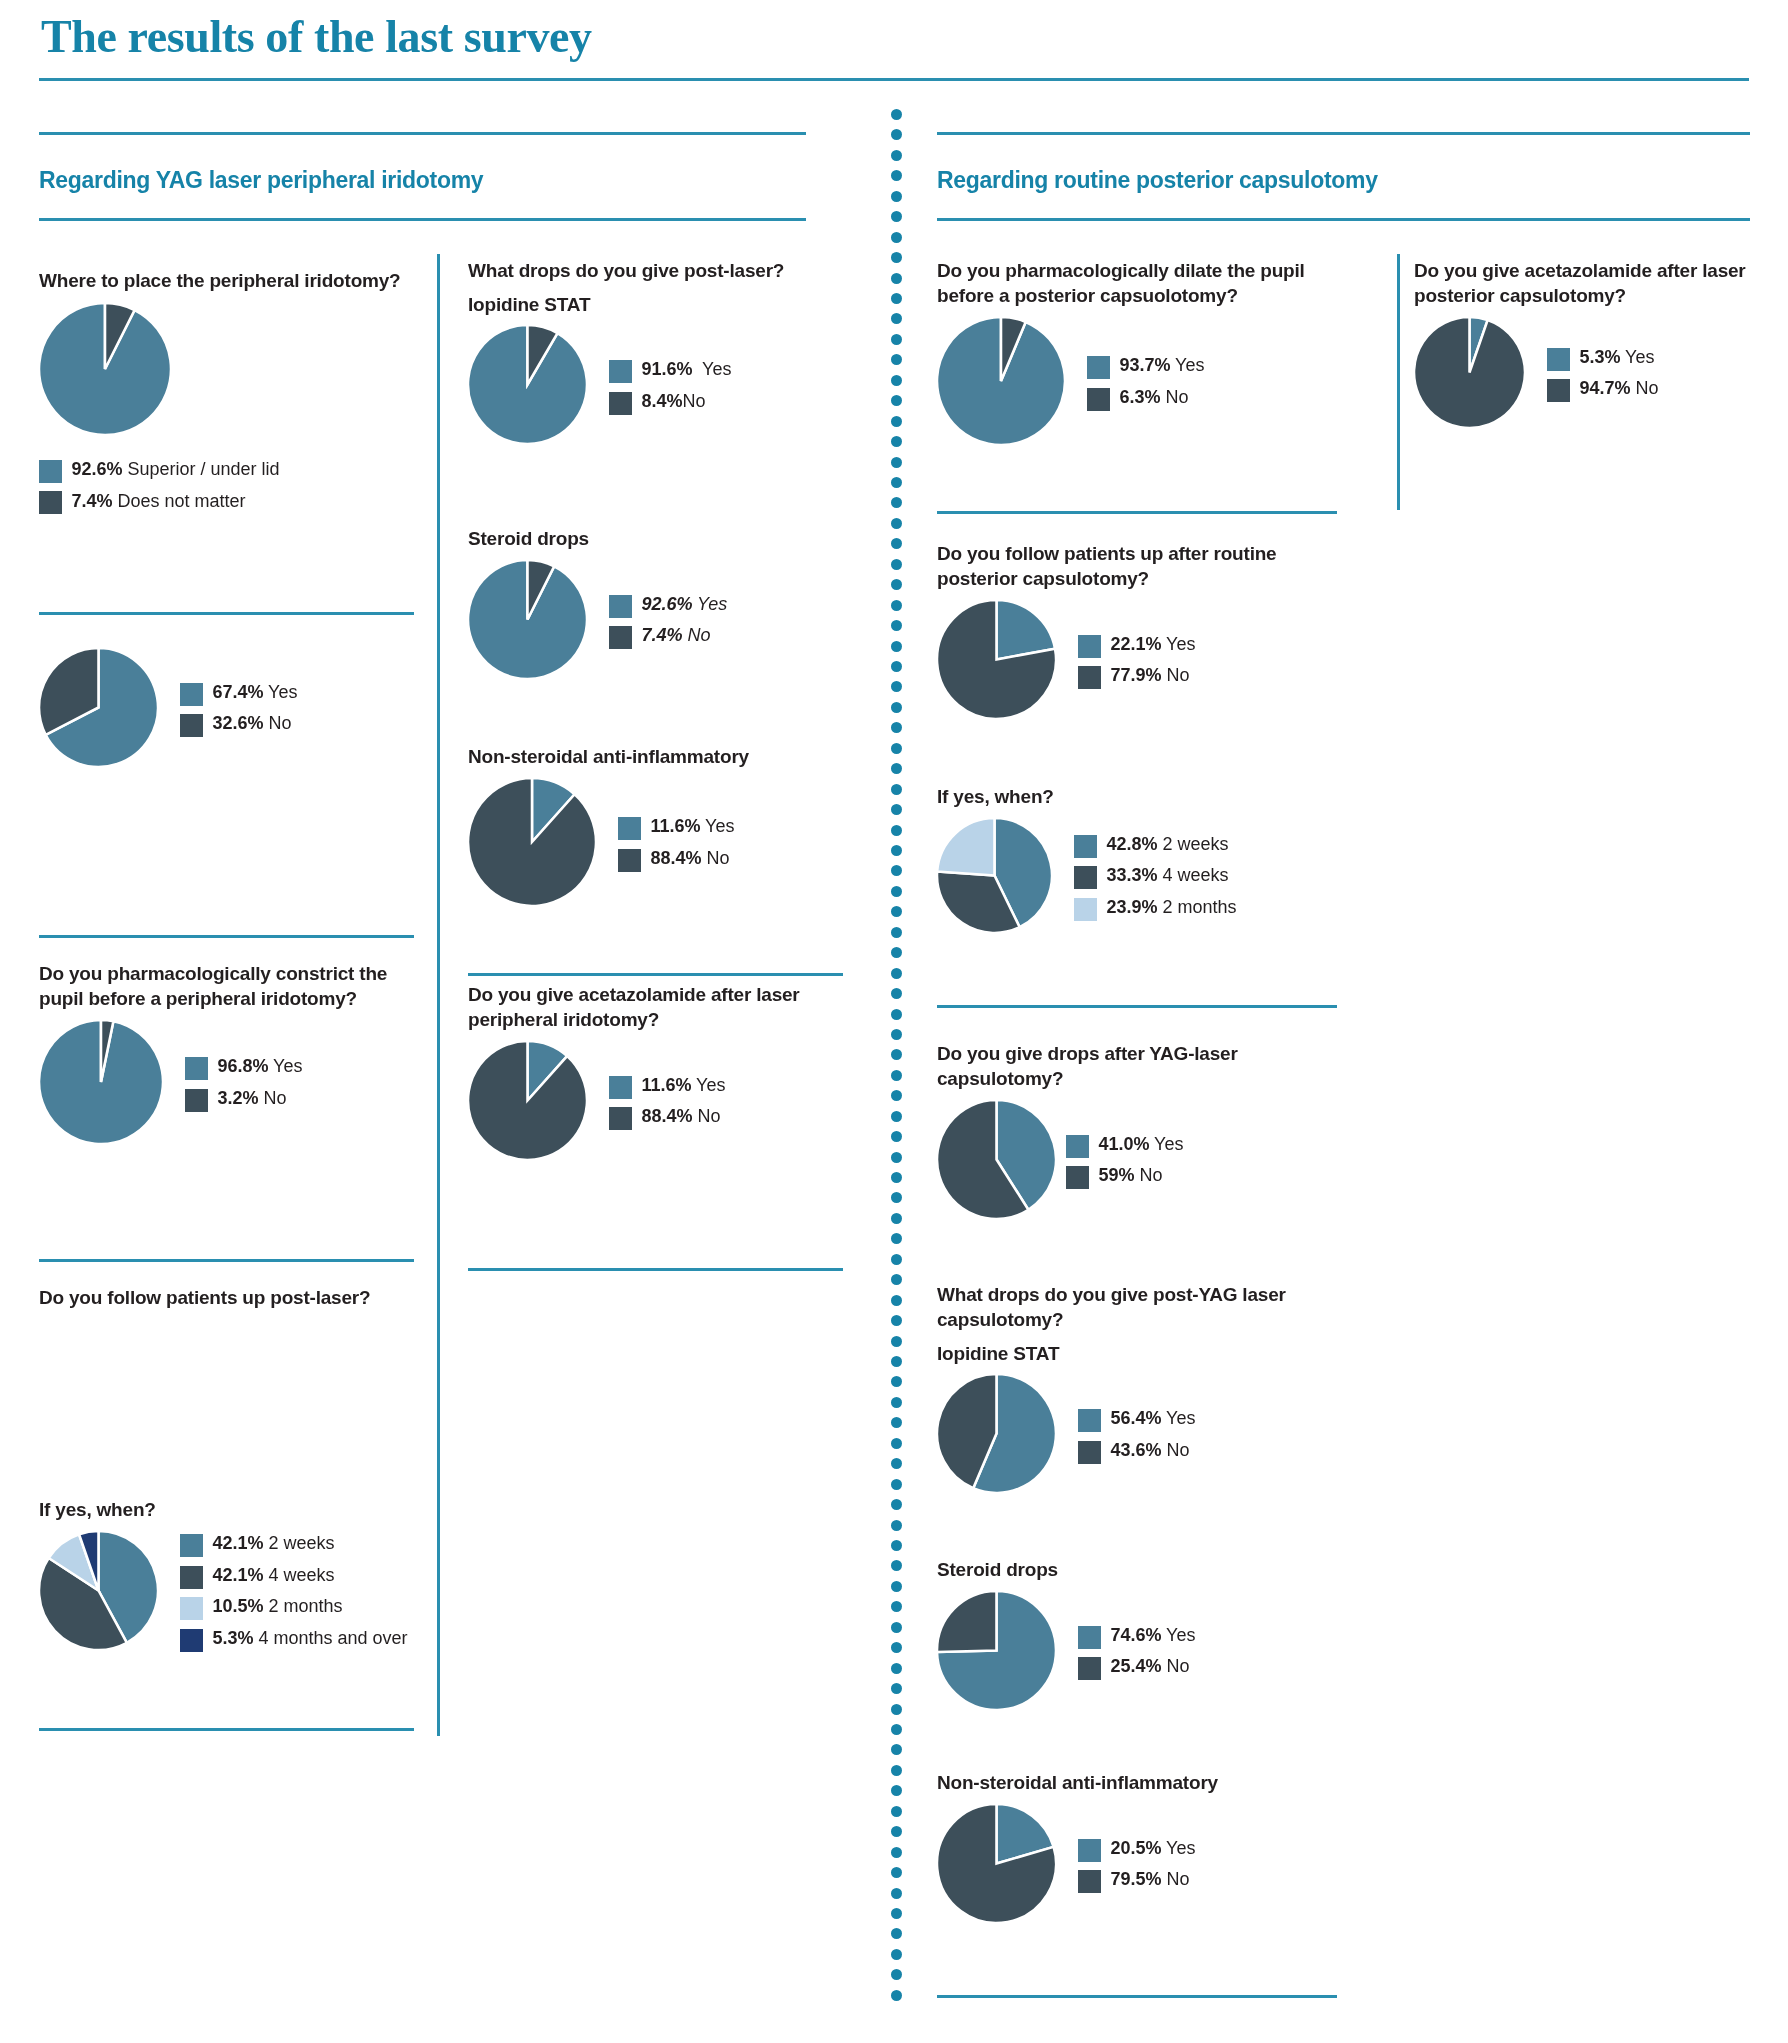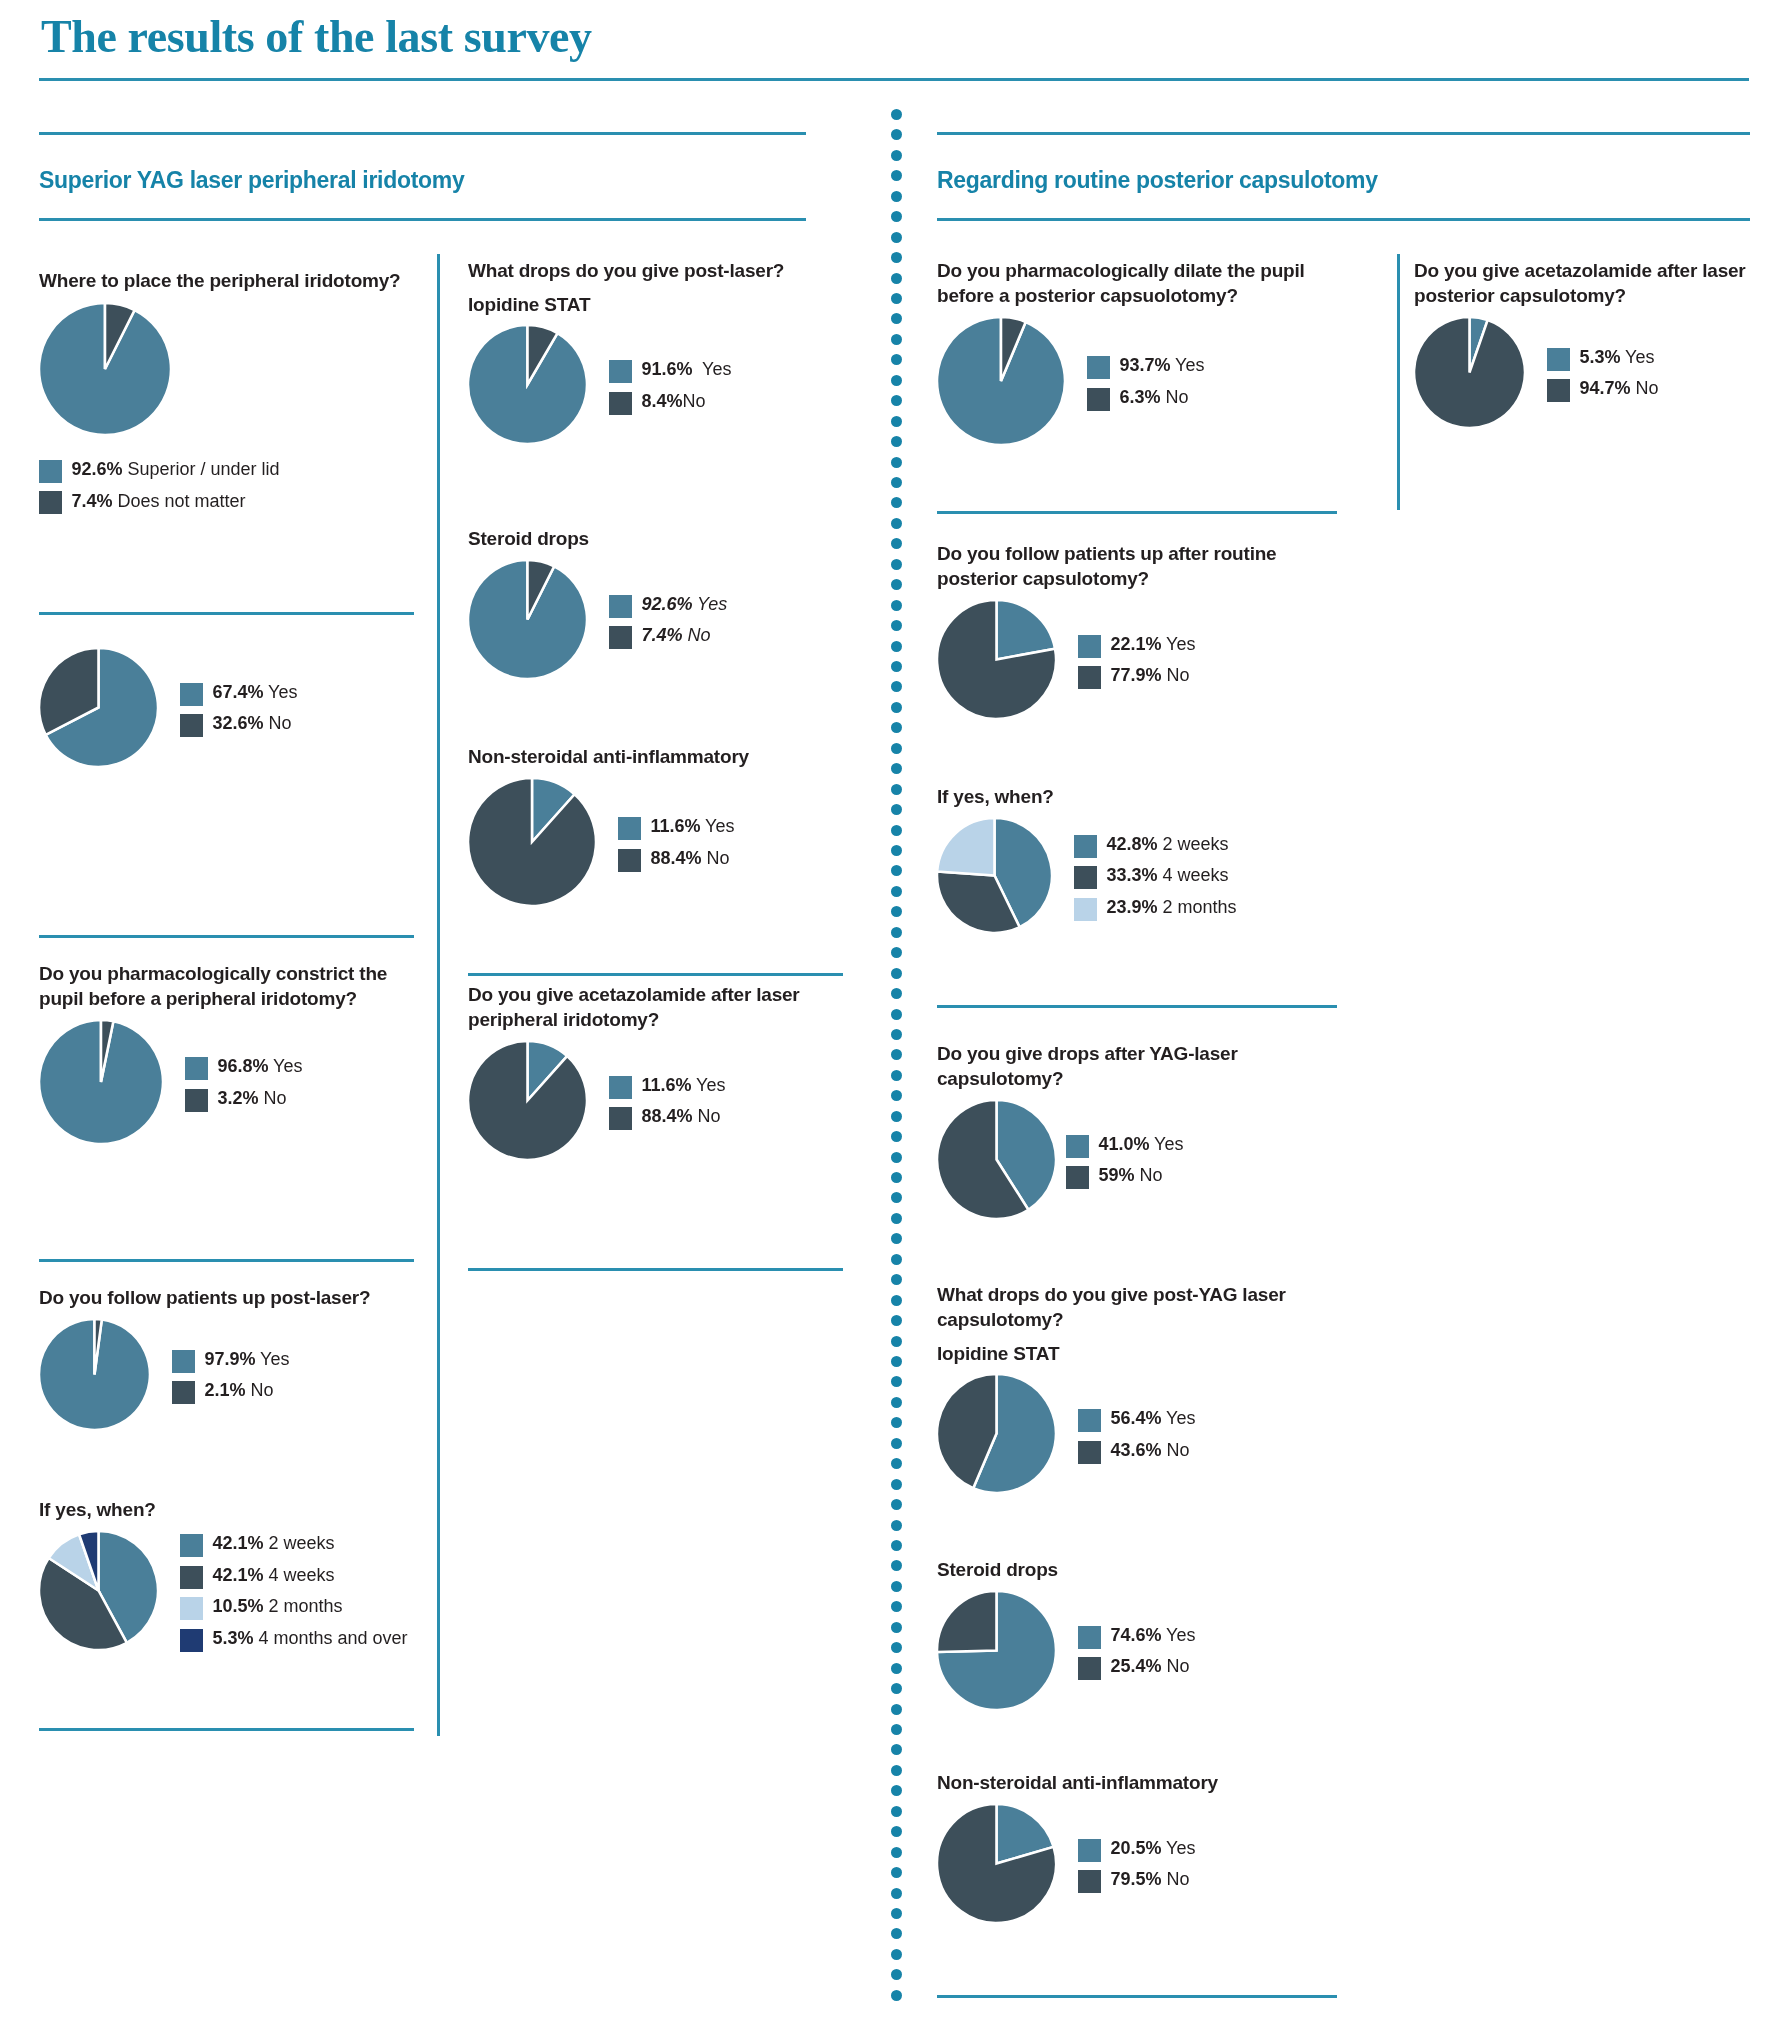--- a/index.html
+++ b/index.html
@@ -124,21 +124,21 @@
     <div class="rule" style="left: 39px; top: 1728px; width: 375px; height: 2.6px;"></div>
     <div class="rule" style="left: 468px; top: 973px; width: 375px; height: 2.6px;"></div>
     <div class="rule" style="left: 468px; top: 1268px; width: 375px; height: 2.6px;"></div>
     <div class="rule" style="left: 937px; top: 511px; width: 400px; height: 2.6px;"></div>
     <div class="rule" style="left: 937px; top: 1005px; width: 400px; height: 2.6px;"></div>
     <div class="rule" style="left: 937px; top: 1995px; width: 400px; height: 2.6px;"></div>
     <div class="vrule" style="left: 437px; top: 254px; width: 2.6px; height: 1482px;"></div>
     <div class="vrule" style="left: 1397px; top: 254px; width: 2.6px; height: 256px;"></div>
   </div>
 
-<div class="section-title" style="left:39px; top:167px;">Superior YAG laser peripheral iridotomy</div>
+<div class="section-title" style="left:39px; top:167px;">Regarding YAG laser peripheral iridotomy</div>
 <div class="section-title" style="left:937px; top:167px;">Regarding routine posterior capsulotomy</div>
 
 <div class="dotted-divider" id="dotted-divider">
     <i style="top: 0px;"></i>
     <i style="top: 20.4px;"></i>
     <i style="top: 41px;"></i>
     <i style="top: 61px;"></i>
     <i style="top: 82px;"></i>
     <i style="top: 102px;"></i>
     <i style="top: 123px;"></i>
@@ -262,30 +262,20 @@
             <path d="M 72.5 72.5 L 86.98 1.46 A 72.5 72.5 0 0 0 72.50 0.00 Z" fill="#3d4f5a" stroke="#ffffff" stroke-width="3"></path>
           </svg></div>
         <div class="legend">
           <div class="legend-item"><span class="swatch" style="background: rgb(74, 127, 153);"></span><span class="txt"><span class="pct">96.8%</span><span class="lab"> Yes</span></span></div>
           <div class="legend-item"><span class="swatch" style="background: rgb(61, 79, 90);"></span><span class="txt"><span class="pct">3.2%</span><span class="lab"> No</span></span></div>
         </div>
       </div>
     </div>
     <div class="block" style="left: 39px; top: 1285px; width: 375px;">
       <div class="q">Do you follow patients up post-laser?</div>
-      <div class="chartrow" style="margin-top: 8.5px;">
-        <div class="pie"><svg width="111" height="111" viewBox="0 0 130 130">
-            <path d="M 65 65 L 65.00 0.00 A 65 65 0 1 0 73.55 0.57 Z" fill="#4a7f99" stroke="#ffffff" stroke-width="3"></path>
-            <path d="M 65 65 L 73.55 0.57 A 65 65 0 0 0 65.00 0.00 Z" fill="#3d4f5a" stroke="#ffffff" stroke-width="3"></path>
-          </svg></div>
-        <div class="legend">
-          <div class="legend-item"><span class="swatch" style="background: rgb(74, 127, 153);"></span><span class="txt"><span class="pct">97.9%</span><span class="lab"> Yes</span></span></div>
-          <div class="legend-item"><span class="swatch" style="background: rgb(61, 79, 90);"></span><span class="txt"><span class="pct">2.1%</span><span class="lab"> No</span></span></div>
-        </div>
-      </div>
     </div>
     <div class="block" style="left: 39px; top: 1497px; width: 392px;">
       <div class="q">If yes, when?</div>
       <div class="chartrow" style="margin-top: 8.5px;">
         <div class="pie"><svg width="119" height="119" viewBox="0 0 140 140">
             <path d="M 70 70 L 70.00 0.00 A 70 70 0 0 1 103.34 131.55 Z" fill="#4a7f99" stroke="#ffffff" stroke-width="3"></path>
             <path d="M 70 70 L 103.34 131.55 A 70 70 0 0 1 11.37 31.75 Z" fill="#3d4f5a" stroke="#ffffff" stroke-width="3"></path>
             <path d="M 70 70 L 11.37 31.75 A 70 70 0 0 1 47.12 3.85 Z" fill="#b9d3e8" stroke="#ffffff" stroke-width="3"></path>
             <path d="M 70 70 L 47.12 3.85 A 70 70 0 0 1 70.00 0.00 Z" fill="#1f3b73" stroke="#ffffff" stroke-width="3"></path>
           </svg></div>

